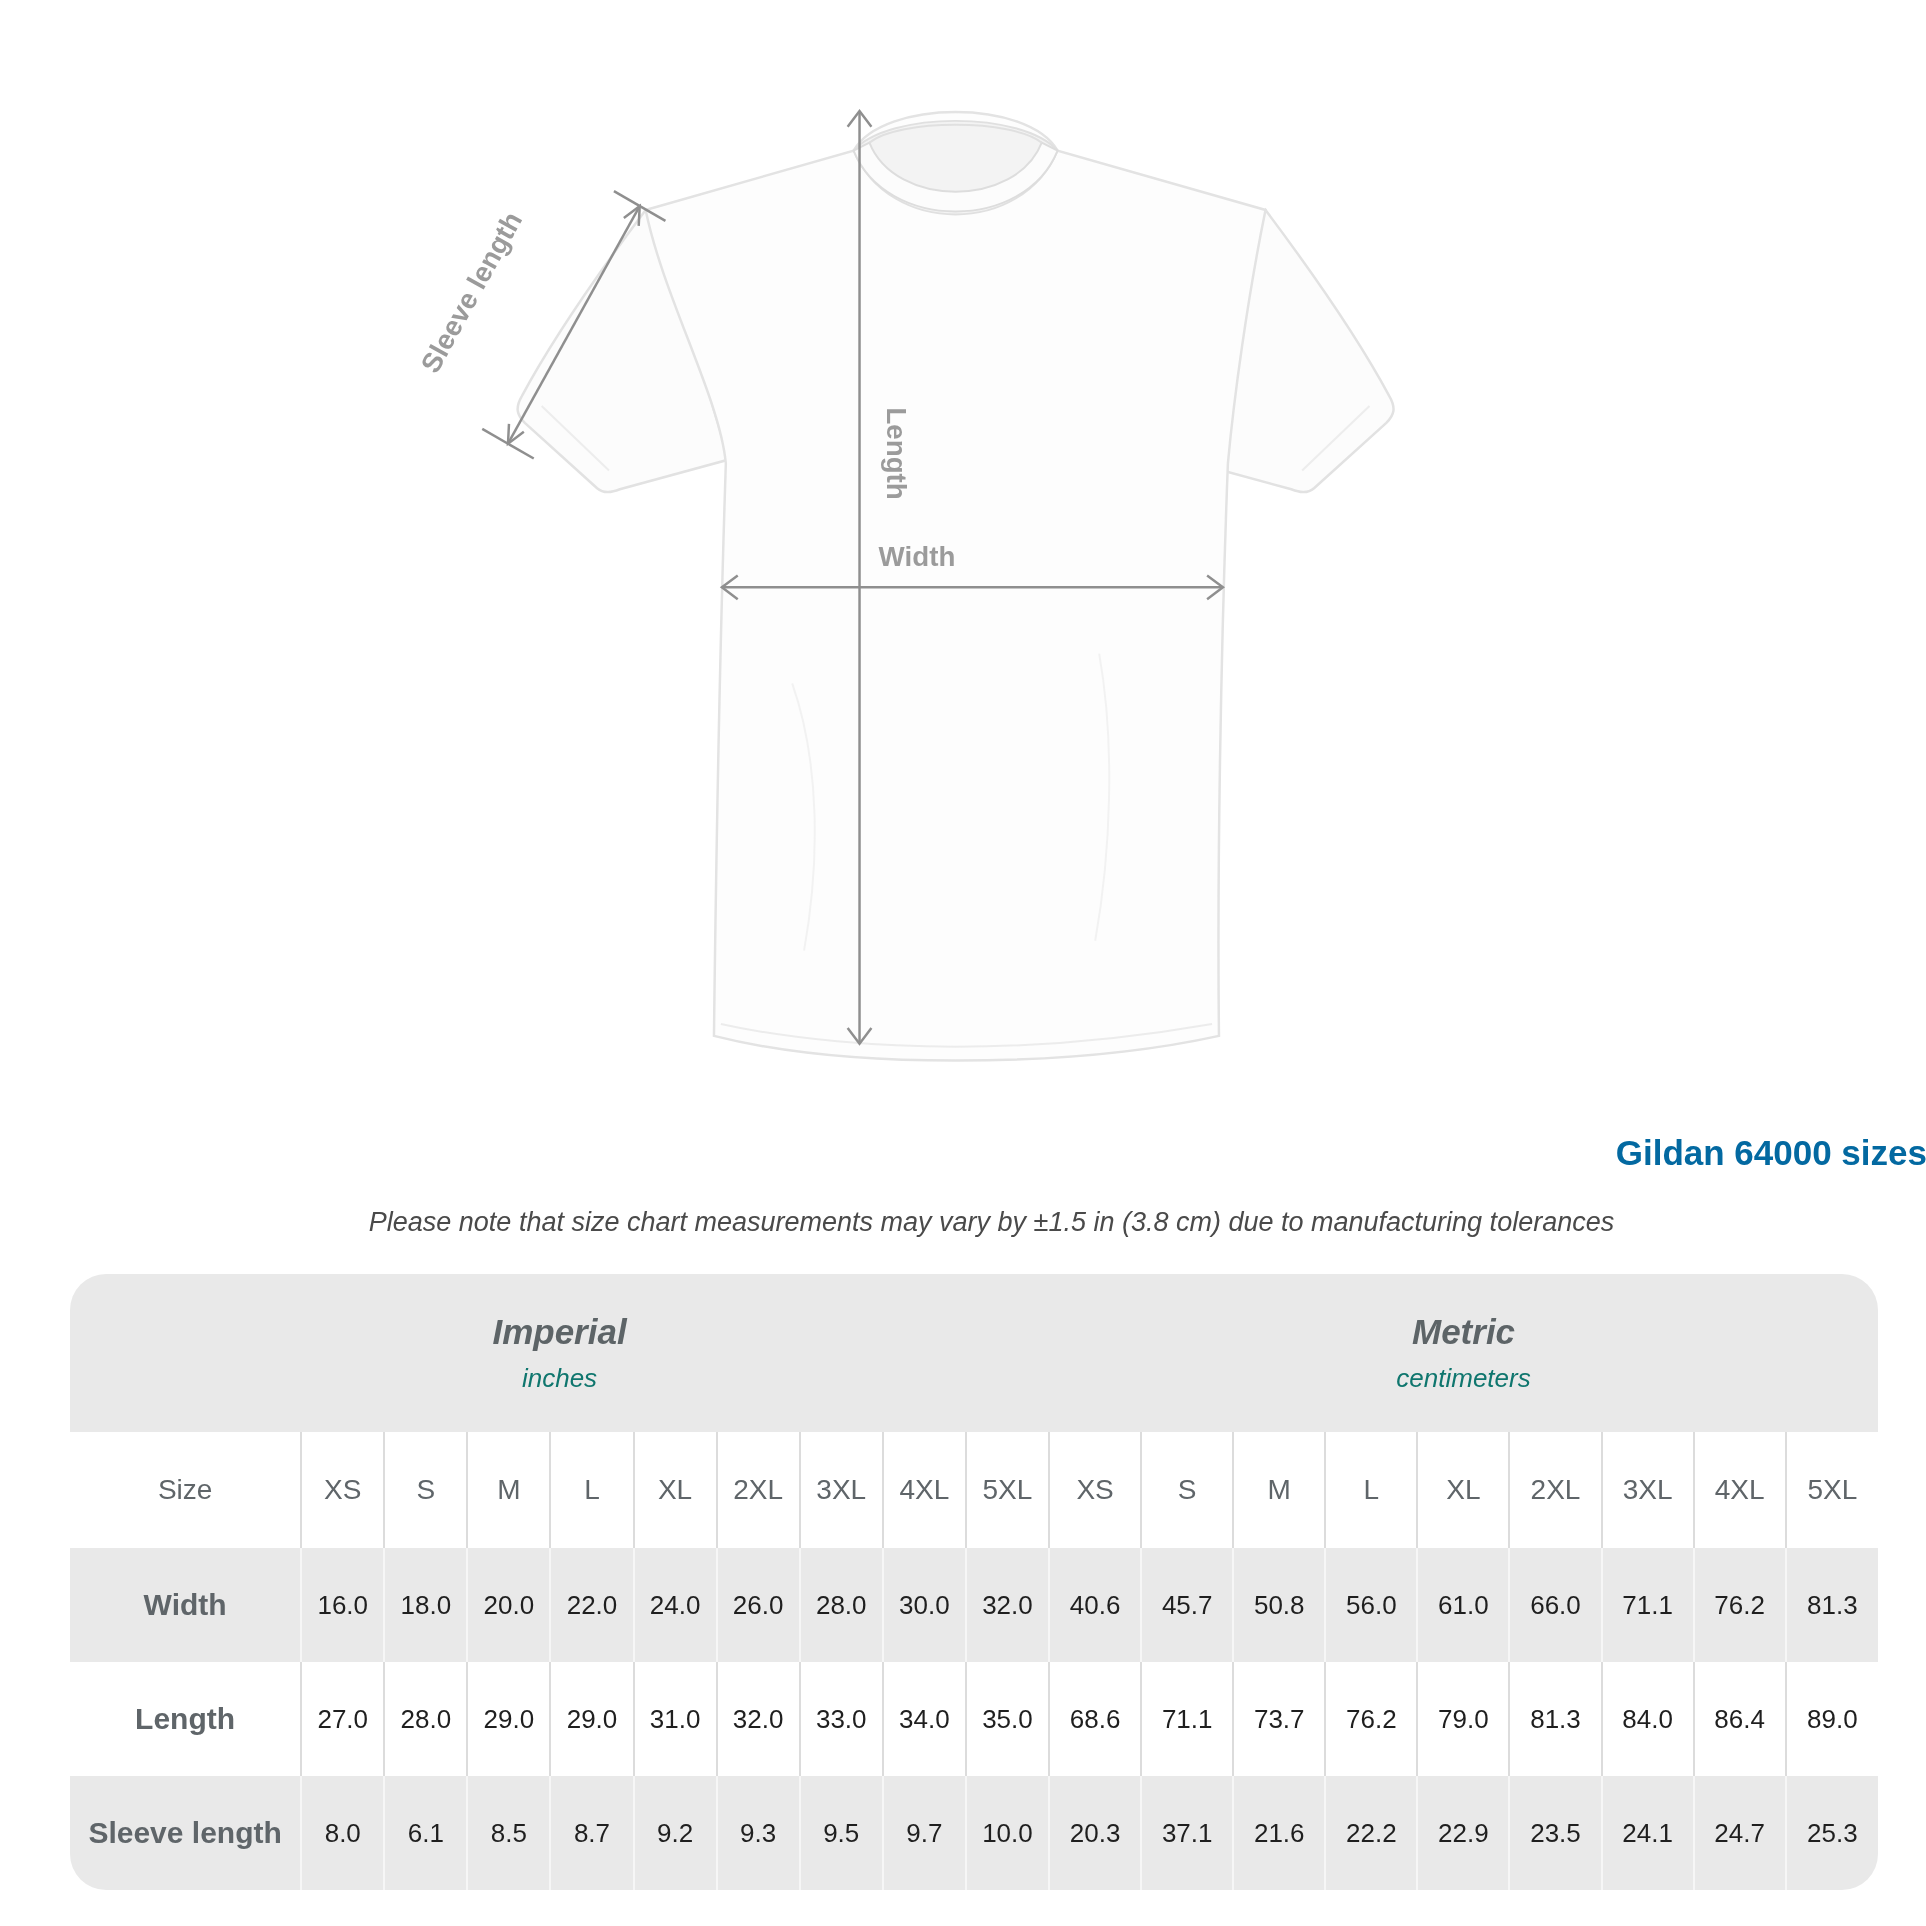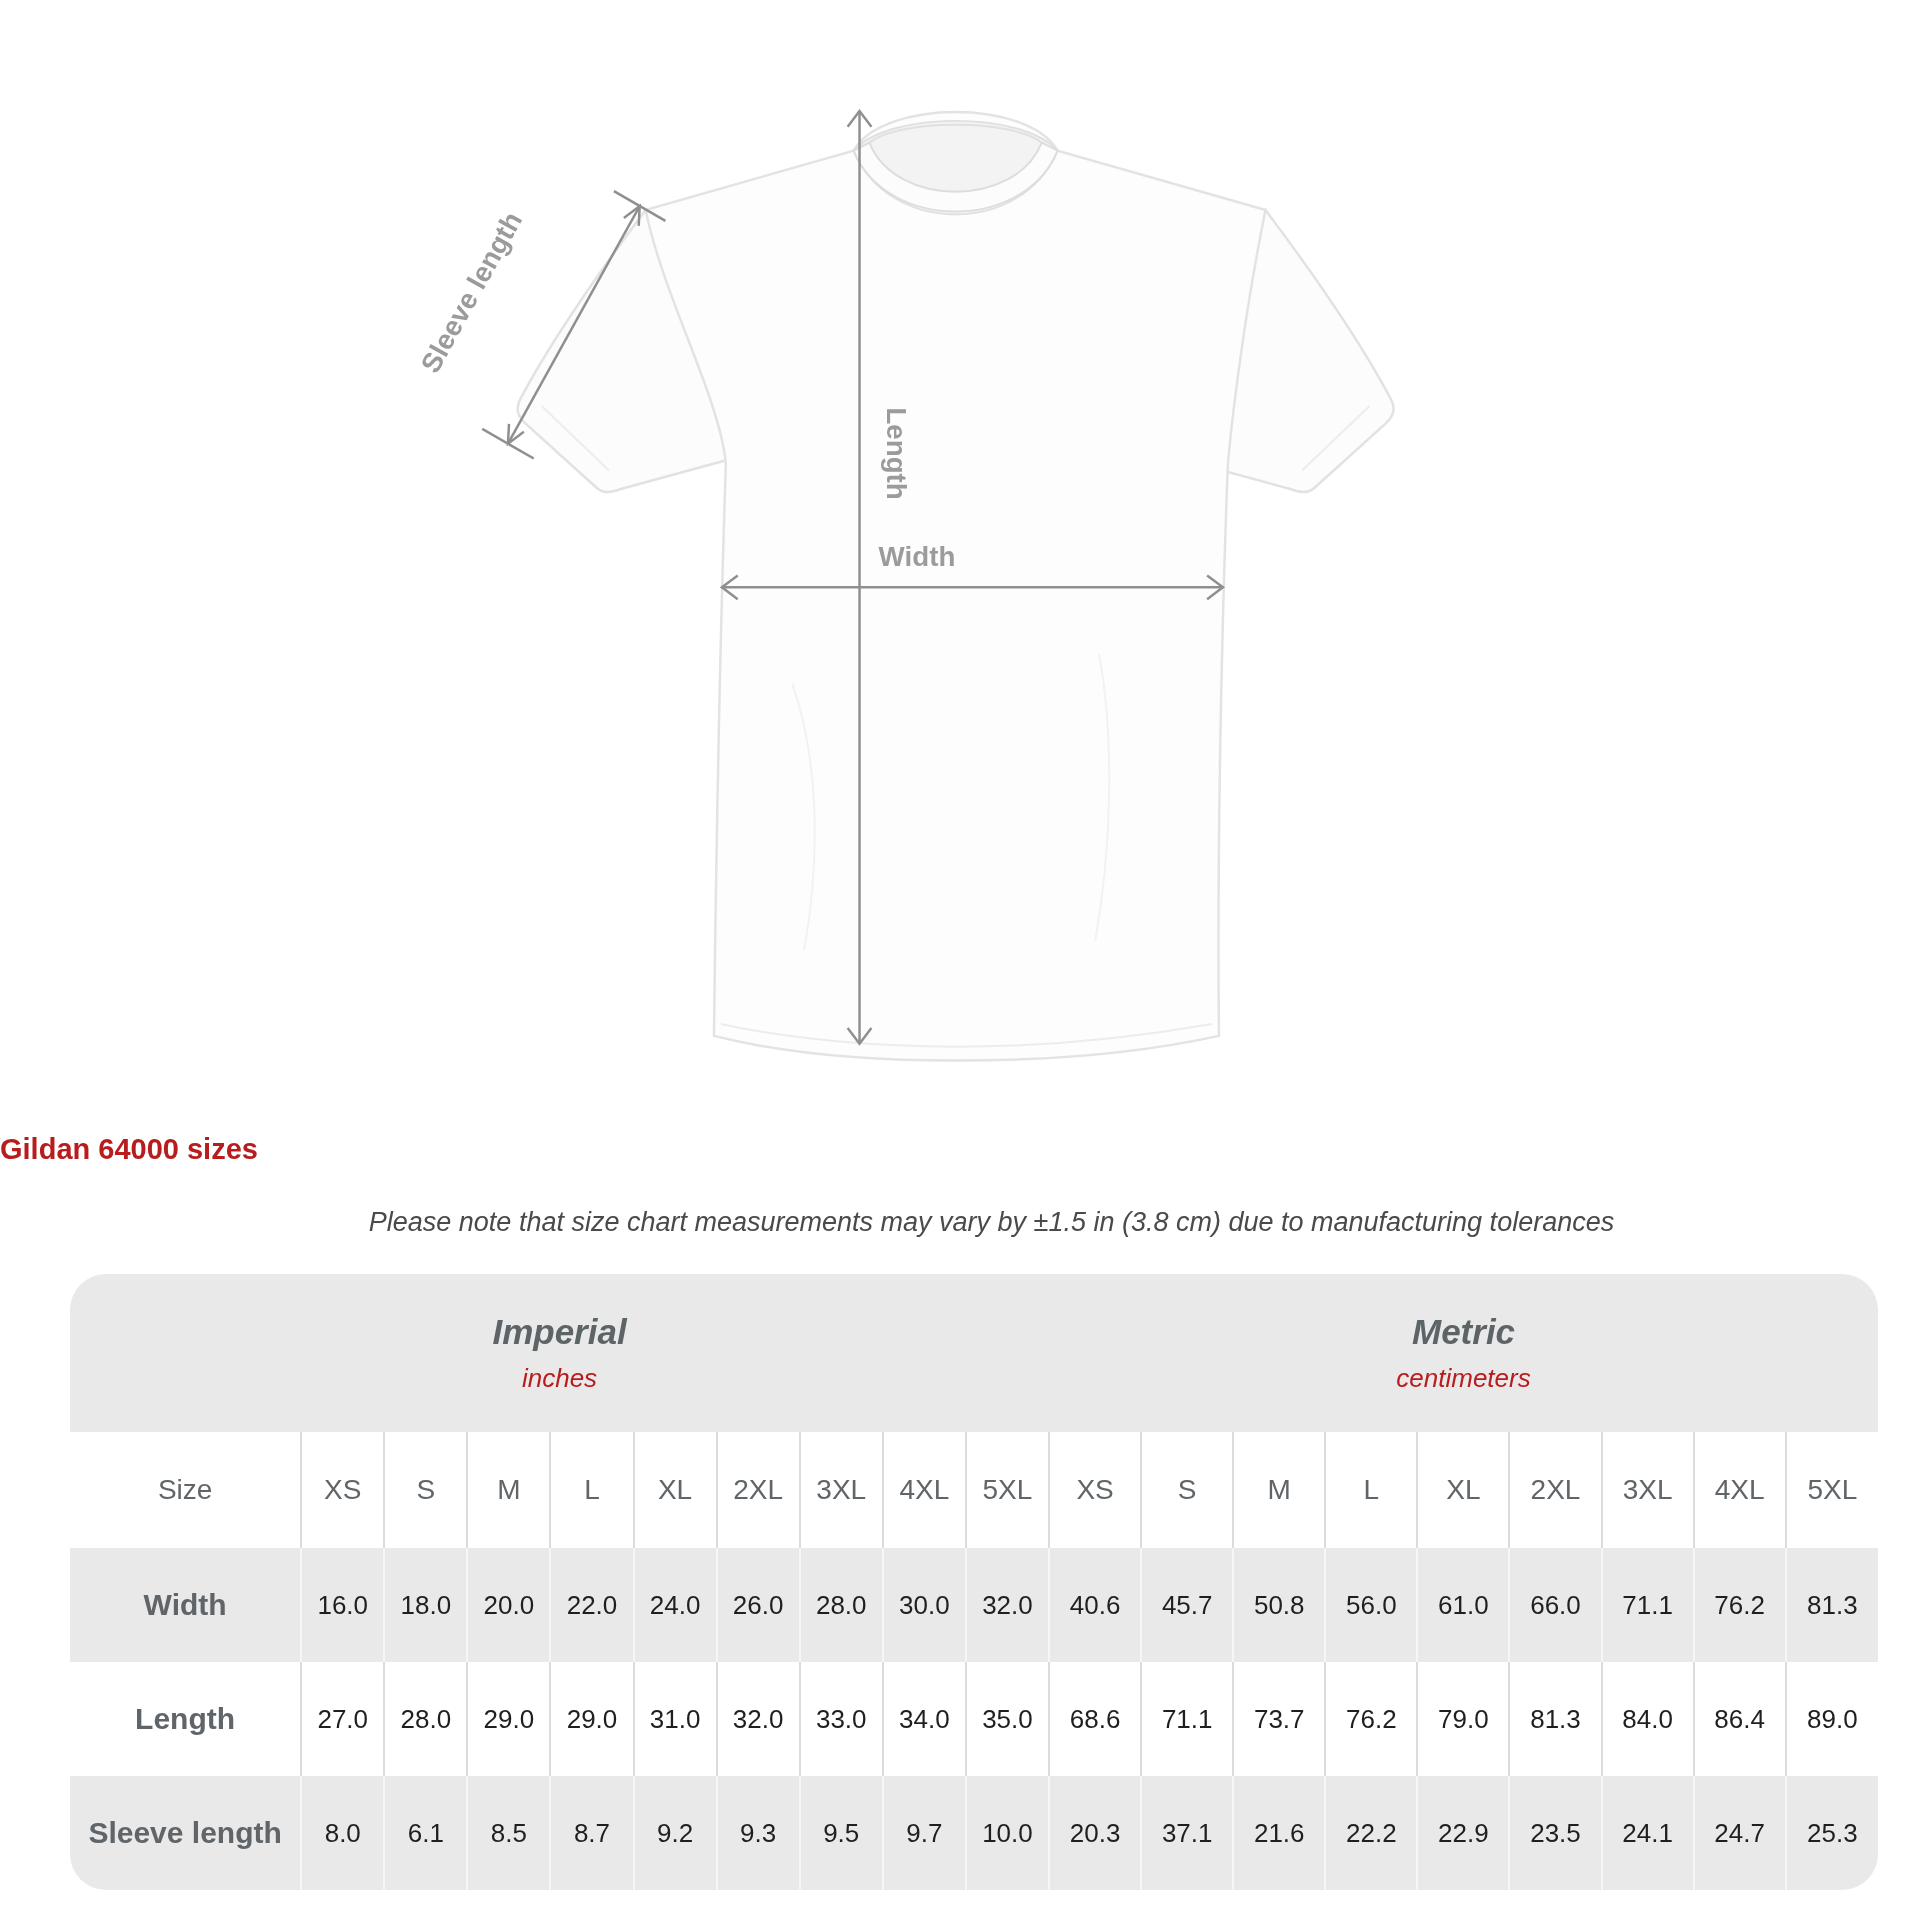--- a/index.html
+++ b/index.html
@@ -4,31 +4,31 @@
 <style>
   html,body{margin:0;padding:0;background:#ffffff;}
   body{width:1927px;height:1927px;position:relative;font-family:"Liberation Sans",sans-serif;}
   .page{position:absolute;inset:0;background:#fff;overflow:hidden;}
 
   
   .diagram{position:absolute;top:0;left:0;width:1927px;height:1129px;}
   .diagram svg{display:block;}
 
   
-  .title{position:absolute;top:1133px;left:0;width:100%;text-align:left;
-         font-size:29px;font-weight:bold;color:#b91c1c;letter-spacing:0px;}
+  .title{position:absolute;top:1133px;left:0;width:100%;text-align:right;
+         font-size:35px;font-weight:bold;color:#0369a1;letter-spacing:0px;}
   .note{position:absolute;top:1207px;left:0;width:100%;text-align:center;
         font-size:27px;font-style:italic;color:#4a4a4a;padding-left:28px;}
 
   
   .card{position:absolute;top:1274px;left:70px;width:1808px;border-radius:36px;overflow:hidden;}
   table.sizes-table{border-collapse:collapse;table-layout:fixed;width:1808px;}
   tr.band th{background:#e9e9e9;height:156px;text-align:center;vertical-align:middle;}
   .sec{font-style:italic;font-weight:bold;font-size:35px;color:#5d6467;line-height:1.1;}
-  .unit{font-style:italic;font-weight:normal;font-size:26px;color:#b91c1c;margin-top:12px;line-height:1.1;}
+  .unit{font-style:italic;font-weight:normal;font-size:26px;color:#0f766e;margin-top:12px;line-height:1.1;}
   tr.sizesrow th{height:114px;background:#ffffff;font-size:28px;font-weight:normal;color:#5f6569;
                  text-align:center;vertical-align:middle;}
   tr.r{height:114px;}
   tr.r th{font-size:30px;font-weight:bold;color:#5f6569;text-align:center;vertical-align:middle;}
   tr.r td{font-size:26px;font-weight:normal;color:#1f1f1f;text-align:center;vertical-align:middle;}
   tr.gray th, tr.gray td{background:#e9e9e9;}
   tr.white th, tr.white td{background:#ffffff;}
   tr.sizesrow th + th{border-left:2px solid #dcdcdc;}
   tr.white td{border-left:2px solid #dcdcdc;}
   tr.gray td{border-left:2px solid #f6f6f6;}

